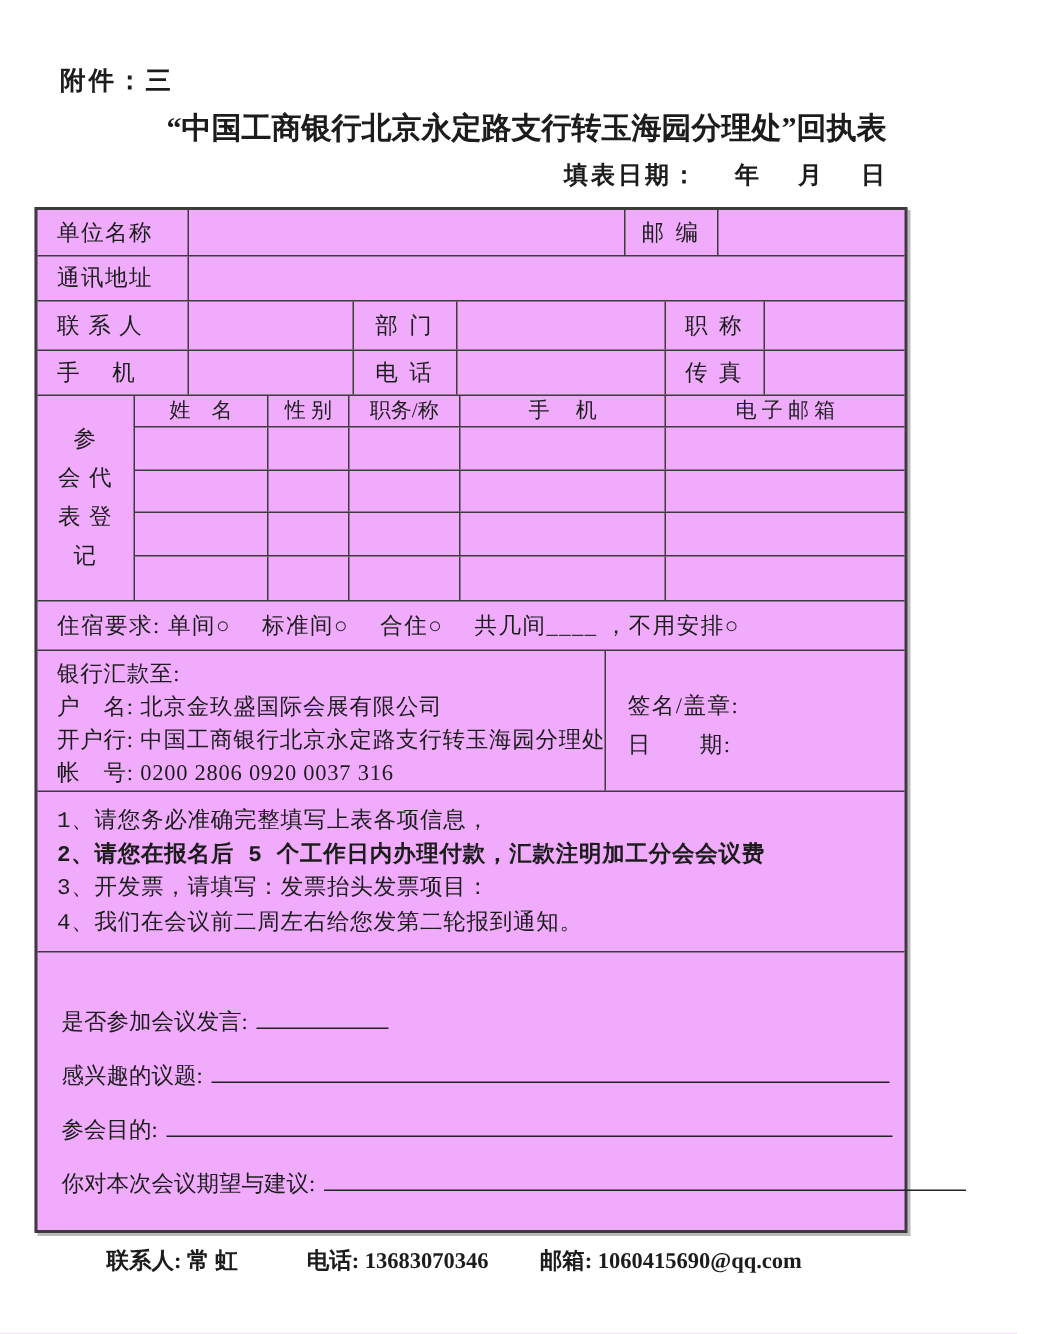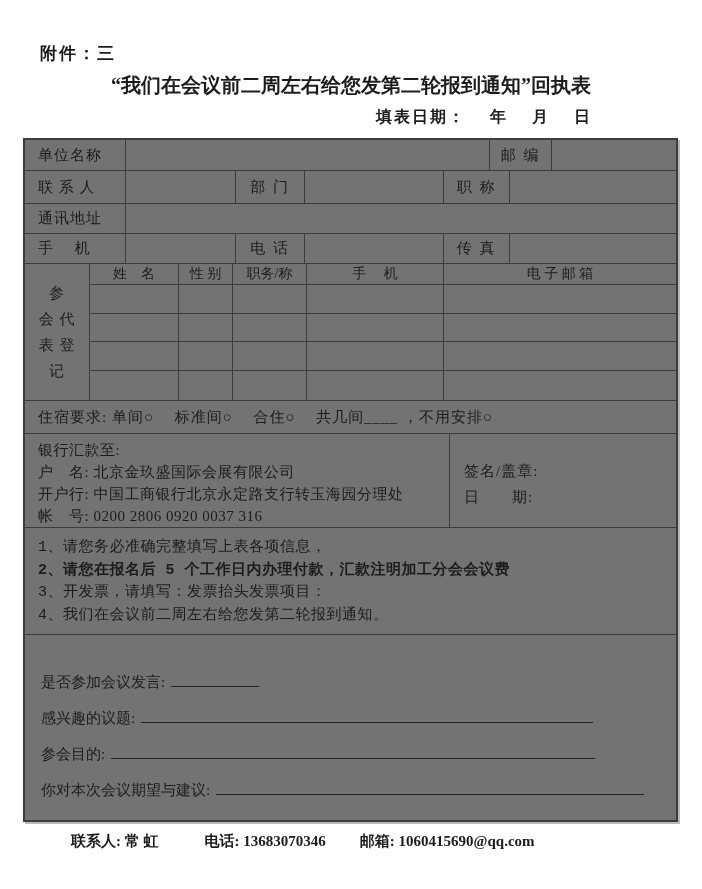--- a/index.html
+++ b/index.html
@@ -16,22 +16,22 @@
   .doc-title {
     position:absolute; left:0; top:72px; width:100%;
     text-align:center; font-size:20px; font-weight:bold;
   }
   .fill-date {
     position:absolute; left:0; top:107px; width:592px;
     text-align:right; font-size:16px; font-weight:bold; letter-spacing:2px;
     white-space:pre;
   }
   .form {
-    position:absolute; left:23px; top:138px; width:655px; height:684px;
-    border:2px solid #3c3c3c; background:#737373; font-size:15px;
+    position:absolute; left:23px; top:138px; width:582px; height:684px;
+    border:2px solid #3c3c3c; background:#f0abfc; font-size:15px;
     box-shadow:2px 2px 0 rgba(130,130,130,.55);
   }
   .row { display:flex; width:100%; border-bottom:1px solid #3c3c3c; }
   .row:last-child { border-bottom:none; }
   .c { border-right:1px solid #3c3c3c; display:flex; align-items:center; }
   .c:last-child { border-right:none; }
   .lab { padding-left:13px; letter-spacing:1px; }
   .mid { justify-content:center; letter-spacing:2px; }
   .fill { }
   .r1 { height:31px; } .r2 { height:30px; } .r3 { height:33px; } .r4 { height:30px; }
@@ -68,43 +68,43 @@
   .contact-line { font-weight:bold; line-height:25px; margin-top:1px; white-space:pre; }
   .contact-line span { display:inline-block; }
   .ct-phone { margin-left:46px; } .ct-mail { margin-left:34px; }
 </style>
 </head>
 <body>
 
 <div class="page">
 
   <div class="attachment">附件：三</div>
-  <div class="doc-title">“我们在会议前二周左右给您发第二轮报到通知”回执表</div>
+  <div class="doc-title">“中国工商银行北京永定路支行转玉海园分理处”回执表</div>
   <div class="fill-date">填表日期：　 年　 月　 日</div>
 
   <div class="form">
 
     <div class="row r1">
       <div class="c lab" style="width:101px">单位名称</div>
       <div class="c fill" style="flex:1"></div>
       <div class="c mid" style="width:62px">邮  编</div>
       <div class="c fill" style="width:124px"></div>
+    </div>
+
+    <div class="row r2">
+      <div class="c lab" style="width:101px">通讯地址</div>
+      <div class="c fill" style="flex:1"></div>
     </div>
 
     <div class="row r3">
       <div class="c lab" style="width:101px">联 系 人</div>
       <div class="c fill" style="width:110px"></div>
       <div class="c mid" style="width:69px">部  门</div>
       <div class="c fill" style="width:139px"></div>
       <div class="c mid" style="width:66px">职 称</div>
-      <div class="c fill" style="flex:1"></div>
-    </div>
-
-    <div class="row r2">
-      <div class="c lab" style="width:101px">通讯地址</div>
       <div class="c fill" style="flex:1"></div>
     </div>
 
     <div class="row r4">
       <div class="c lab" style="width:101px">手　 机</div>
       <div class="c fill" style="width:110px"></div>
       <div class="c mid" style="width:69px">电  话</div>
       <div class="c fill" style="width:139px"></div>
       <div class="c mid" style="width:66px">传 真</div>
       <div class="c fill" style="flex:1"></div>

